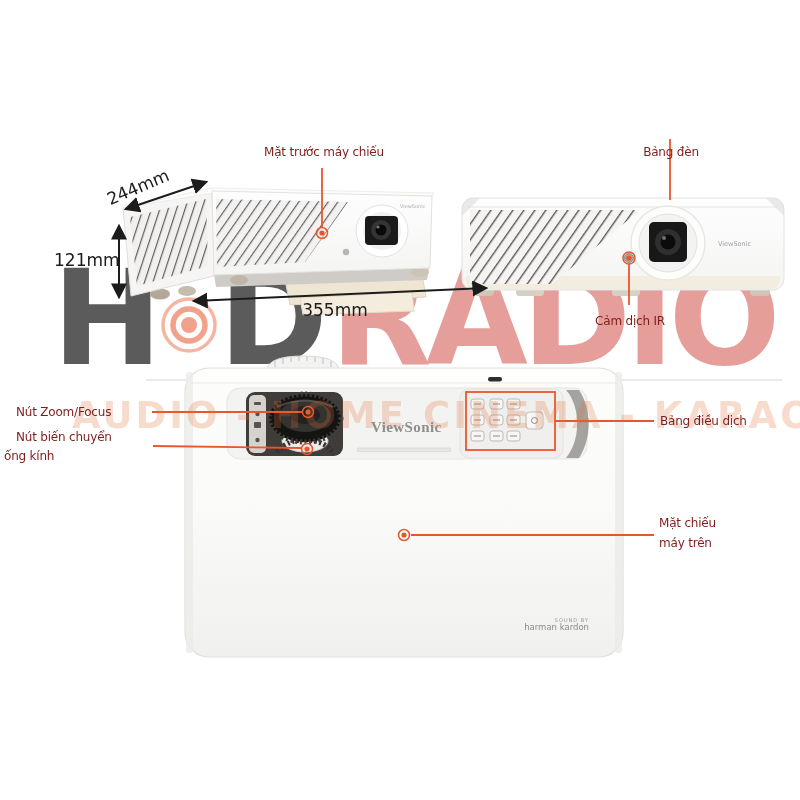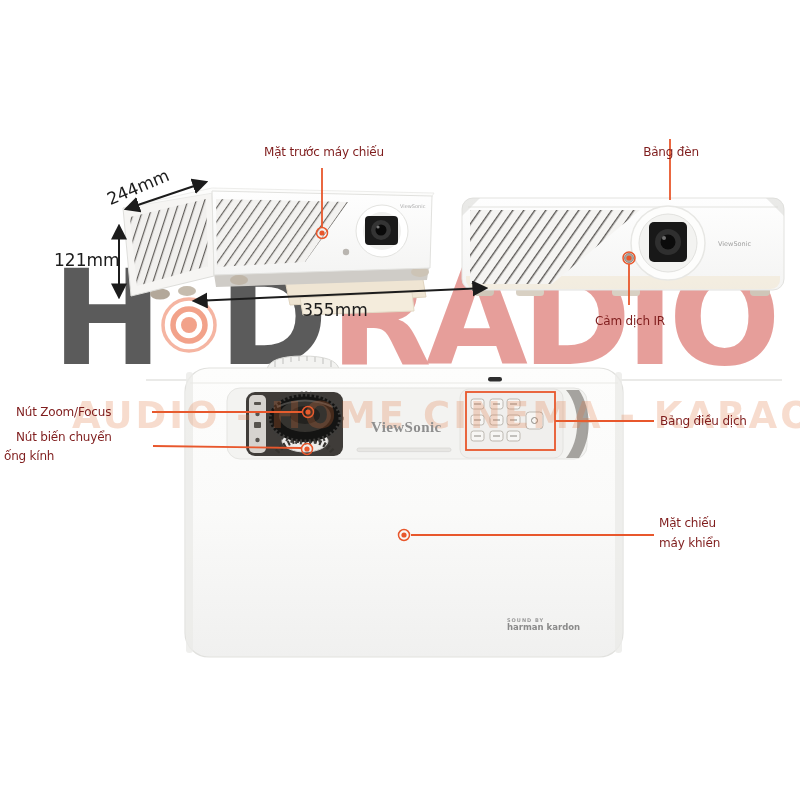--- a/index.html
+++ b/index.html
@@ -20,21 +20,21 @@
   
   .lbl{position:absolute;z-index:4;color:#7f1d1d;font-size:12px;letter-spacing:-.2px;line-height:19px;}
   .center{text-align:center;}
   .right{text-align:left;}
   .dim{position:absolute;z-index:4;color:#1c1c1c;font-size:17px;letter-spacing:0;}
   
   .brand-3d{position:absolute;z-index:4;font-size:5px;color:#ababab;}
   .brand-front{position:absolute;z-index:4;font-size:6.5px;color:#a0a0a0;}
   .brand-top{position:absolute;z-index:4;font-size:15px;font-weight:bold;color:#8e8e8e;
              font-family:"Liberation Serif","DejaVu Serif",serif;letter-spacing:.4px;}
-  .hk{position:absolute;left:507px;top:617px;width:82px;text-align:left;z-index:4;color:#9a9a9a;font-weight:bold;}
+  .hk{position:absolute;left:507px;top:617px;width:82px;text-align:right;z-index:4;color:#9a9a9a;}
   .hk .hk1{font-size:5px;letter-spacing:1px;line-height:6px;}
   .hk .hk2{font-size:8.5px;color:#8a8a8a;line-height:9px;}
 </style>
 </head>
 <body>
 
 <div class="canvas">
 
   <div class="wm-logo">
     <span class="wm-dark">H</span>
@@ -207,21 +207,21 @@
   <div class="wm-tagline">AUDIO - HOME CINEMA - KARAOKE</div>
 
   <div class="lbl center" style="left:238px;top:143px;width:172px">Mặt trước máy chiếu</div>
   <div class="lbl center" style="left:621px;top:143px;width:100px">Bảng đèn</div>
   <div class="lbl center" style="left:578px;top:312px;width:104px">Cảm dịch IR</div>
   <div class="lbl right" style="left:16px;top:403px;width:132px">Nút Zoom/Focus</div>
   <div class="lbl right" style="left:16px;top:428px;width:132px">Nút biến chuyển</div>
   <div class="lbl right" style="left:4px;top:447px;width:132px">ống kính</div>
   <div class="lbl" style="left:660px;top:412px">Bảng điều dịch</div>
   <div class="lbl" style="left:659px;top:514px">Mặt chiếu</div>
-  <div class="lbl" style="left:659px;top:534px">máy khiển</div>
+  <div class="lbl" style="left:659px;top:534px">máy trên</div>
 
   <div class="dim center" style="left:88px;top:177px;width:100px;transform:rotate(-23deg)">244mm</div>
   <div class="dim" style="left:54px;top:250px">121mm</div>
   <div class="dim center" style="left:297px;top:300px;width:76px">355mm</div>
 
   <div class="brand-3d" style="left:400px;top:203px">ViewSonic</div>
   <div class="brand-front" style="left:718px;top:240px">ViewSonic</div>
   <div class="brand-top" style="left:371px;top:419px">ViewSonic</div>
   <div class="hk">
     <div class="hk1">SOUND BY</div>

